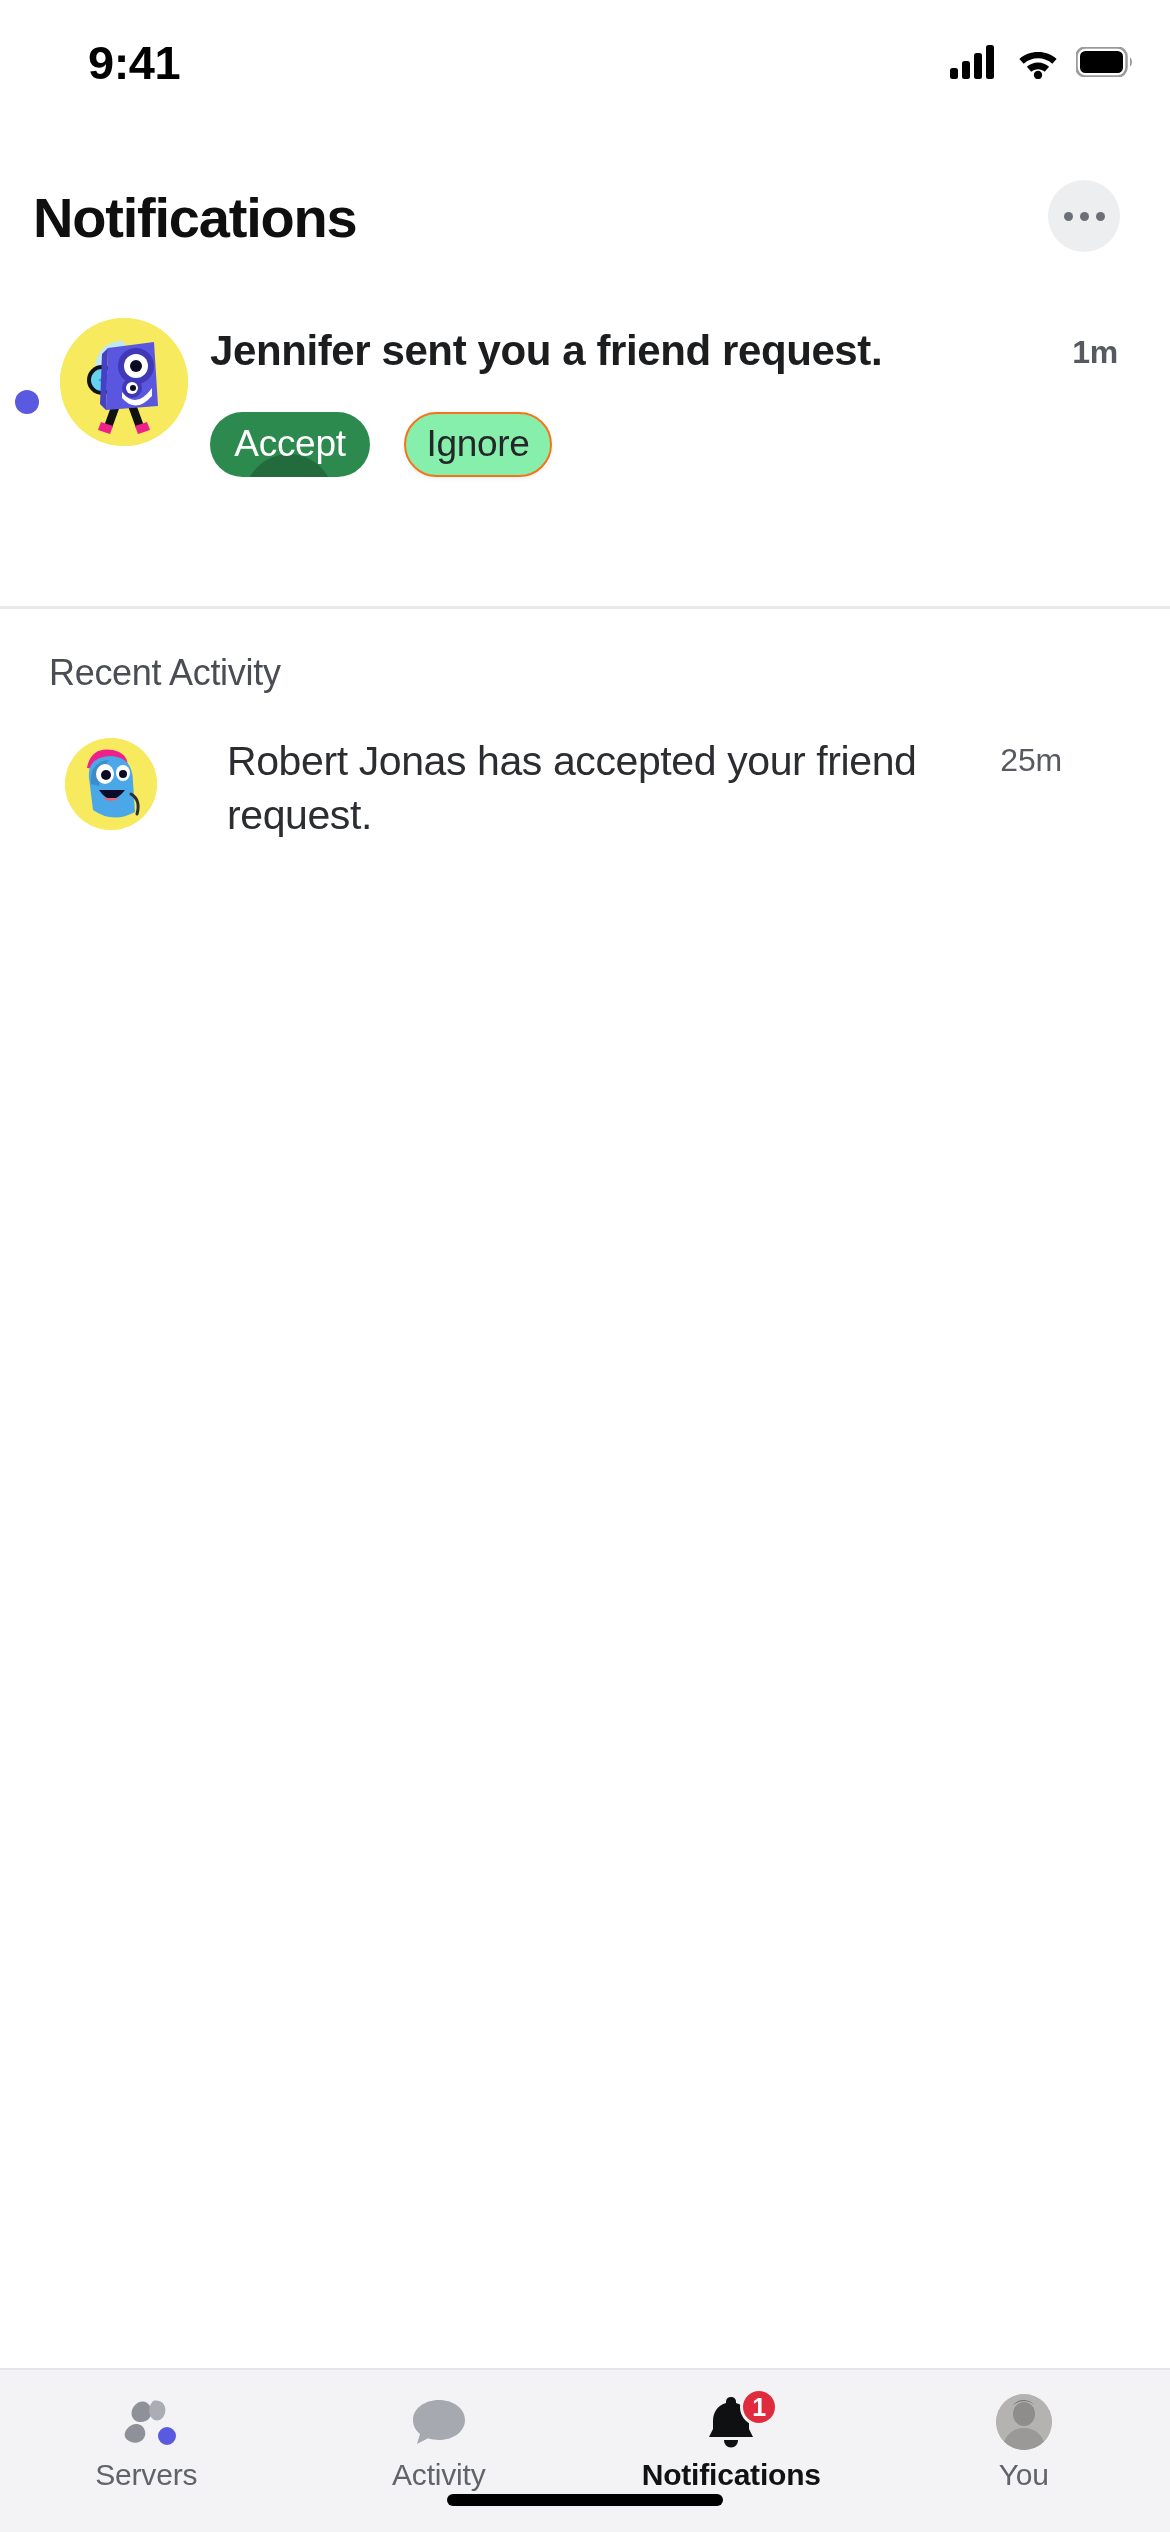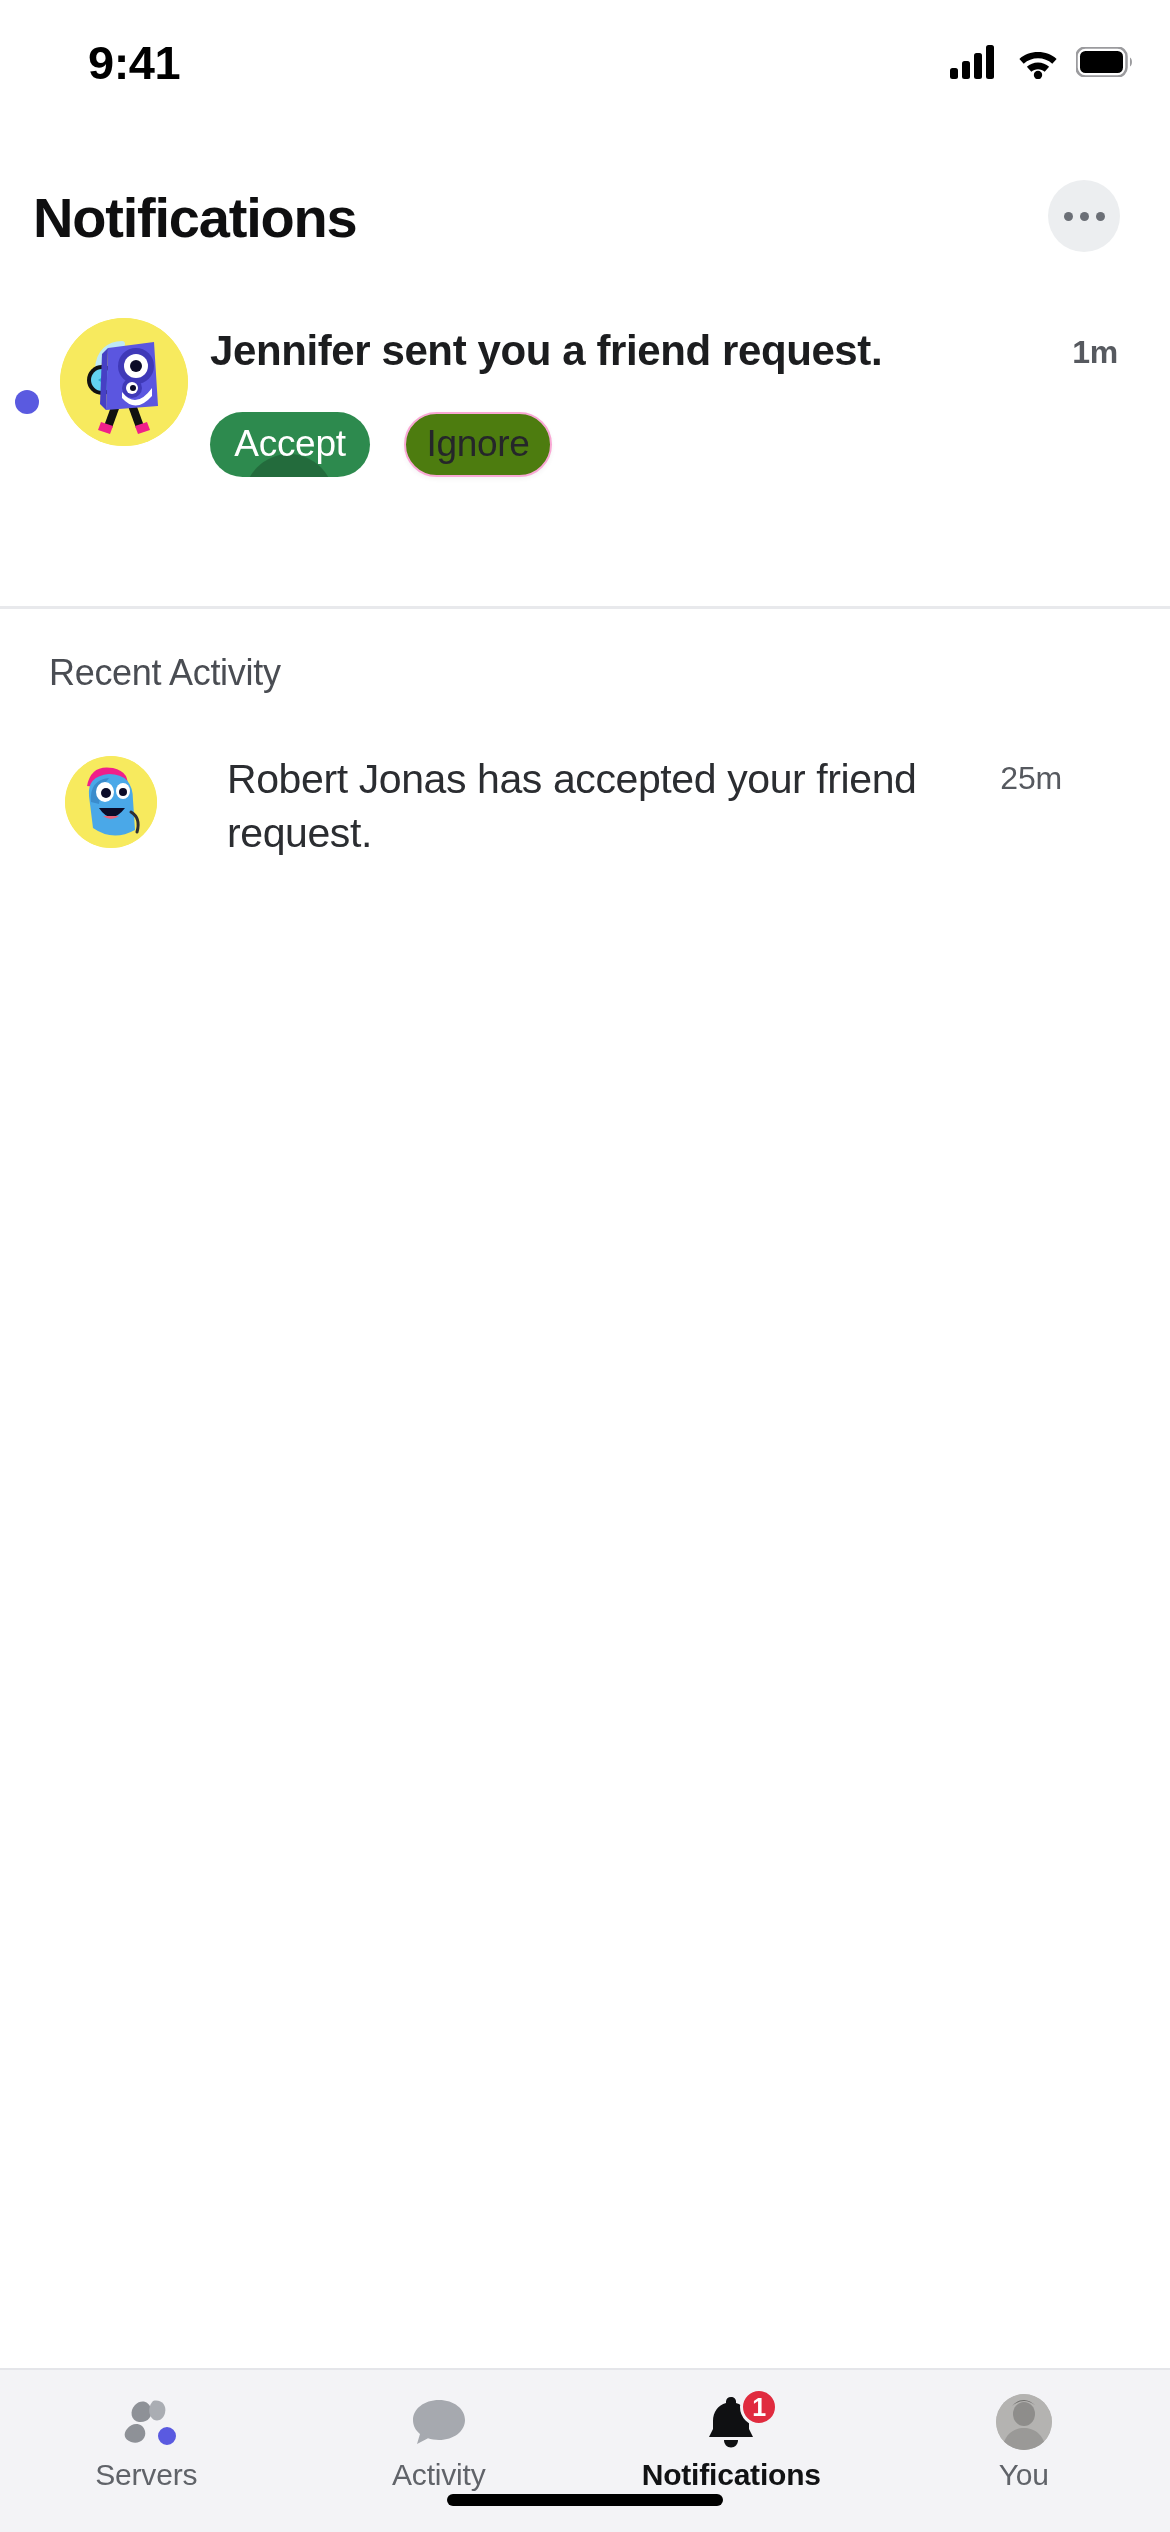--- a/index.html
+++ b/index.html
@@ -79,38 +79,38 @@
   }
   .btn-accept{
     width:160px; background:#2d8a4e; color:#ffffff; border:none;
   }
   .btn-accept .ripple{
     position:absolute; width:90px; height:90px; border-radius:50%;
     background:rgba(0,0,0,0.22); left:34px; top:42px;
   }
   .btn-accept .label{ position:relative; z-index:2; }
   .btn-ignore{
-    width:148px; background:#4d7c0f; color:#25262a;
-    border:2px solid #f9a8d4;
+    width:148px; background:#86efac; color:#25262a;
+    border:2px solid #f97316;
     box-shadow:0 2px 5px rgba(0,0,0,0.05);
   }
 
   
   .section-divider{
     position:absolute; top:606px; left:0; width:1170px; height:3px;
     background:#e8e9ec;
   }
 
   
   .activity-section{ position:absolute; top:652px; left:4px; width:1106px; }
   .activity-title{
     font-size:36px; color:#4a4d53; padding-left:45px; letter-spacing:-0.3px;
   }
   .activity-row{
-    display:flex; align-items:flex-start; padding-left:61px; margin-top:58px;
+    display:flex; align-items:flex-start; padding-left:61px; margin-top:40px;
   }
   .activity-avatar{
     flex:0 0 auto; width:92px; height:92px; border-radius:50%;
     background:#f7ea5e; overflow:hidden; margin-top:4px;
   }
   .activity-avatar svg{ display:block; width:100%; height:100%; }
   .activity-body{
     flex:1; display:flex; align-items:flex-start; justify-content:space-between;
     padding-left:70px; padding-right:48px;
   }

